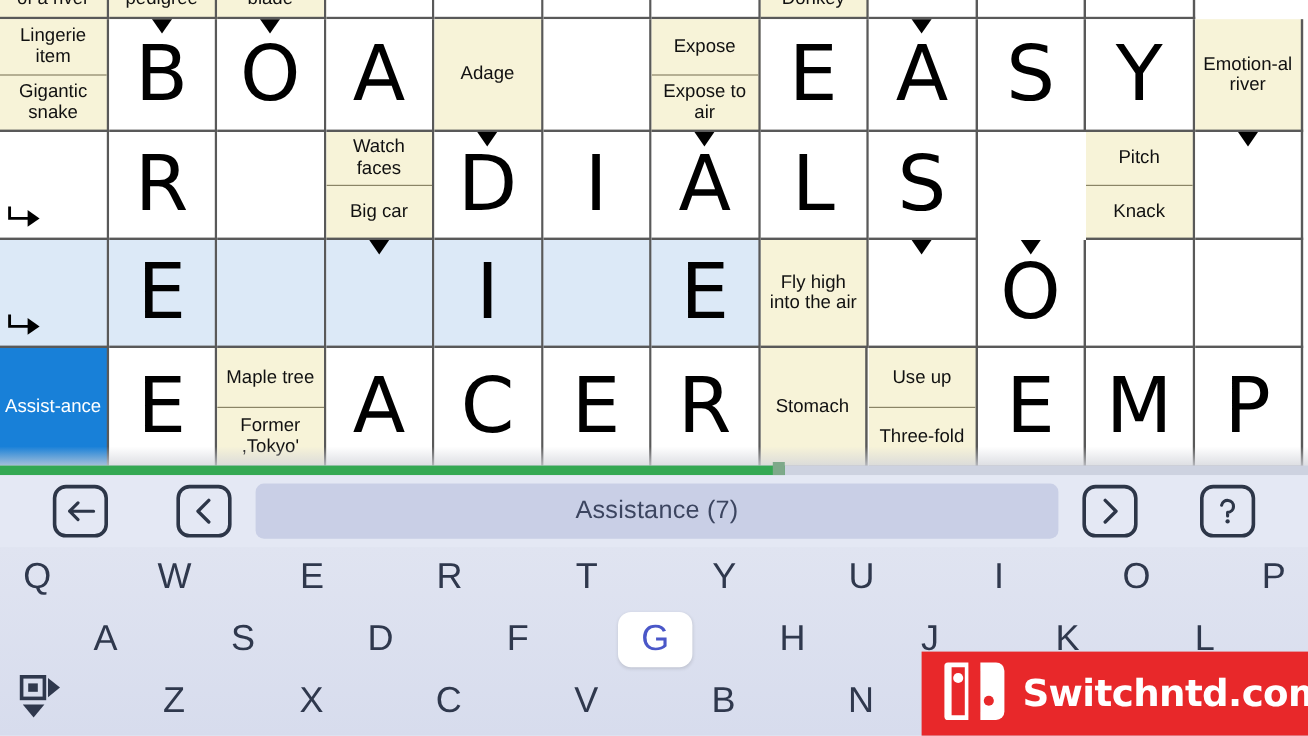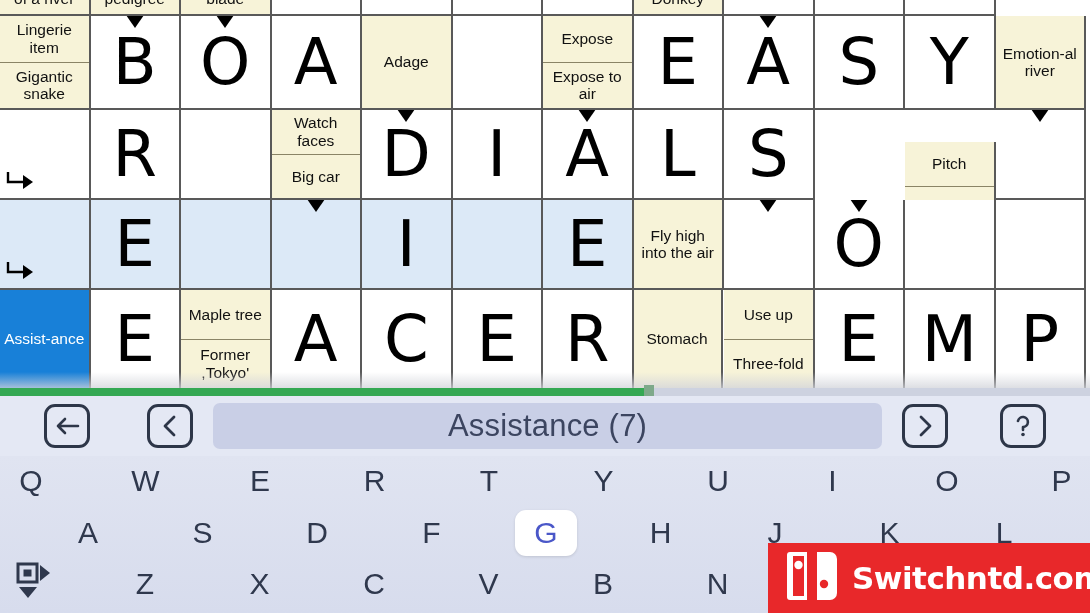--- a/index.html
+++ b/index.html
@@ -123,21 +123,21 @@
     flex: 0 0 auto;
   }
   .tb-btn svg { display: block; }
   #word-display {
     flex: 1 1 auto;
     height: 46px;
     margin: 0 20px;
     background: #c9cfe6;
     border-radius: 7px;
     display: flex; align-items: center; justify-content: center;
-    font-size: 31px;
+    font-size: 21px;
     color: #3c4560;
     letter-spacing: 0.2px;
   }
 
   
   #keyboard {
     position: absolute; left: 0; top: 456px;
     width: 1090px; height: 157px;
     background: linear-gradient(to bottom, #e0e4f1 0%, #d7dced 100%);
   }
@@ -311,21 +311,21 @@
     <div class="cell white" style="left: 543px; top: 110px; width: 90.5px; height: 90px;">
       <div class="letter">A</div>
       <div class="arr-down"></div>
     </div>
     <div class="cell white" style="left: 633.5px; top: 110px; width: 90.5px; height: 90px;">
       <div class="letter">L</div>
     </div>
     <div class="cell white" style="left: 724px; top: 110px; width: 90.5px; height: 90px;">
       <div class="letter">S</div>
     </div>
-    <div class="cell clue" style="left: 905px; top: 110px; width: 90.5px; height: 90px; margin-top: 32px;">
+    <div class="cell clue" style="left: 905px; top: 110px; width: 90.5px; height: 90px;">
       <div class="clue-wrap">
         <div class="clue-part">Pitch</div>
         <div class="clue-part">Knack</div>
       </div>
       <div class="arr-right" style="left: 89.5px;"></div>
     </div>
     <div class="cell white" style="left: 995.5px; top: 110px; width: 90.5px; height: 90px;">
       <div class="letter"></div>
       <div class="arr-down"></div>
     </div>

